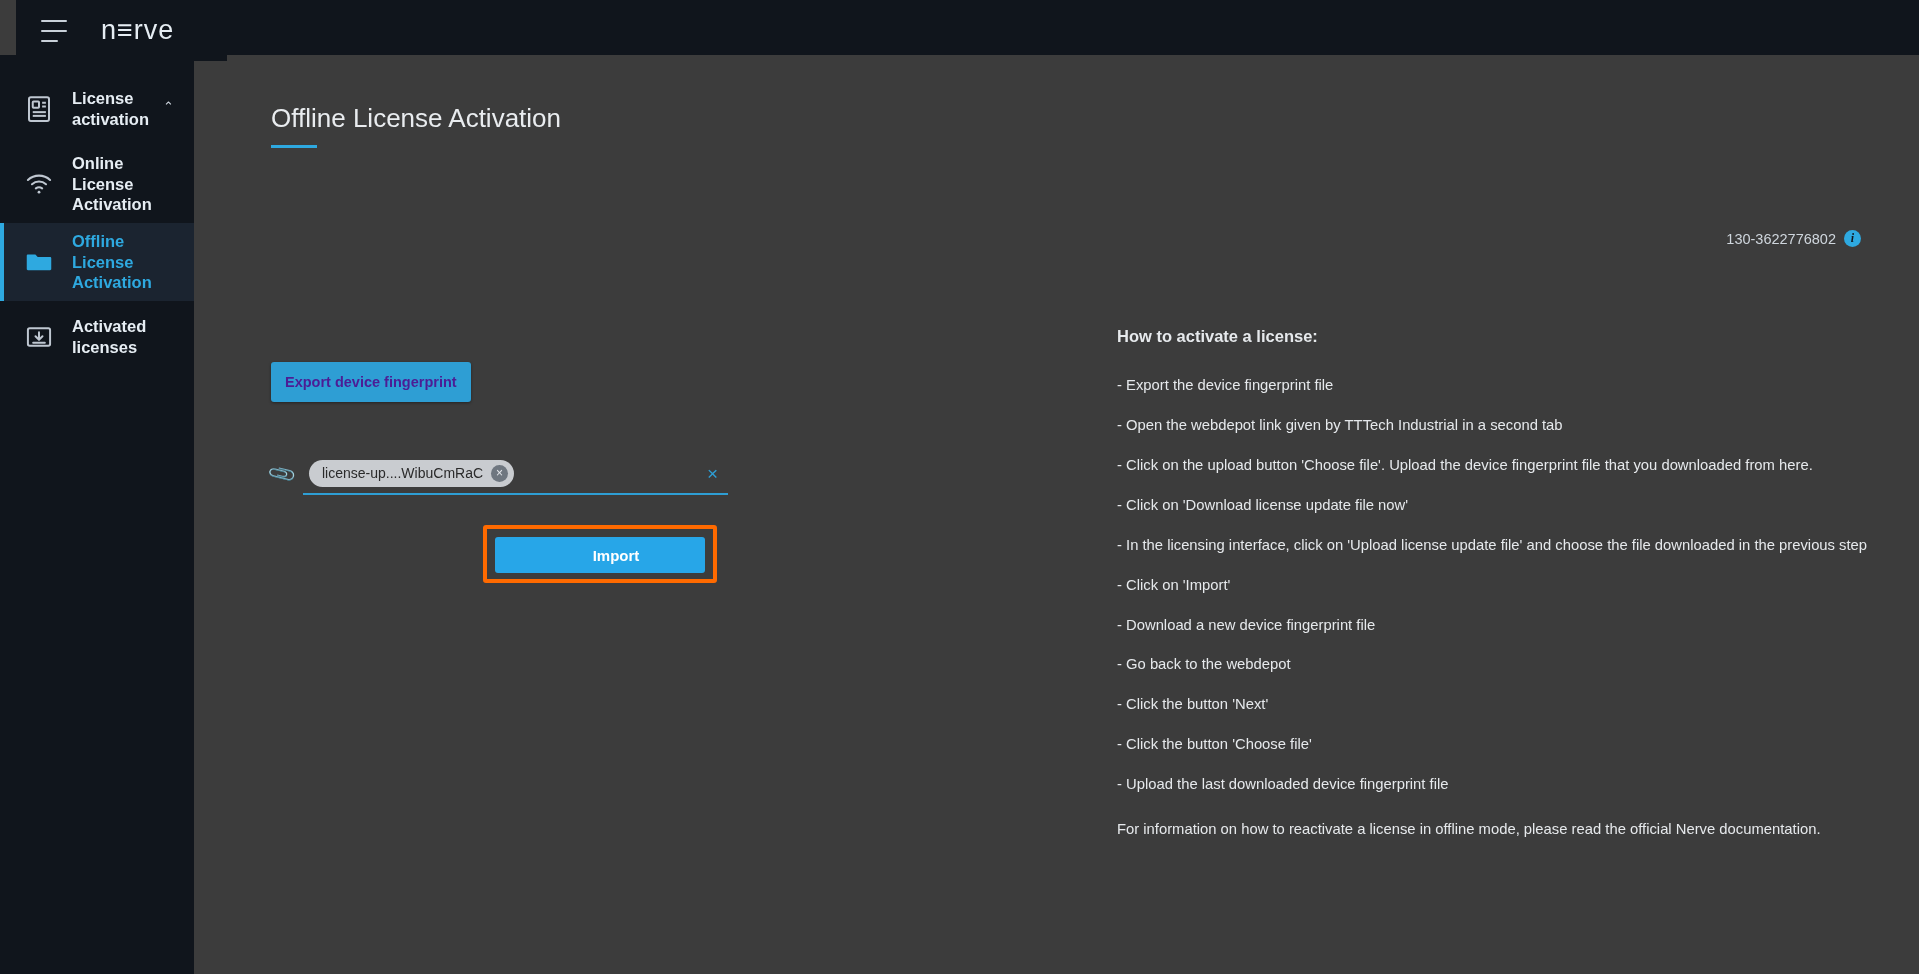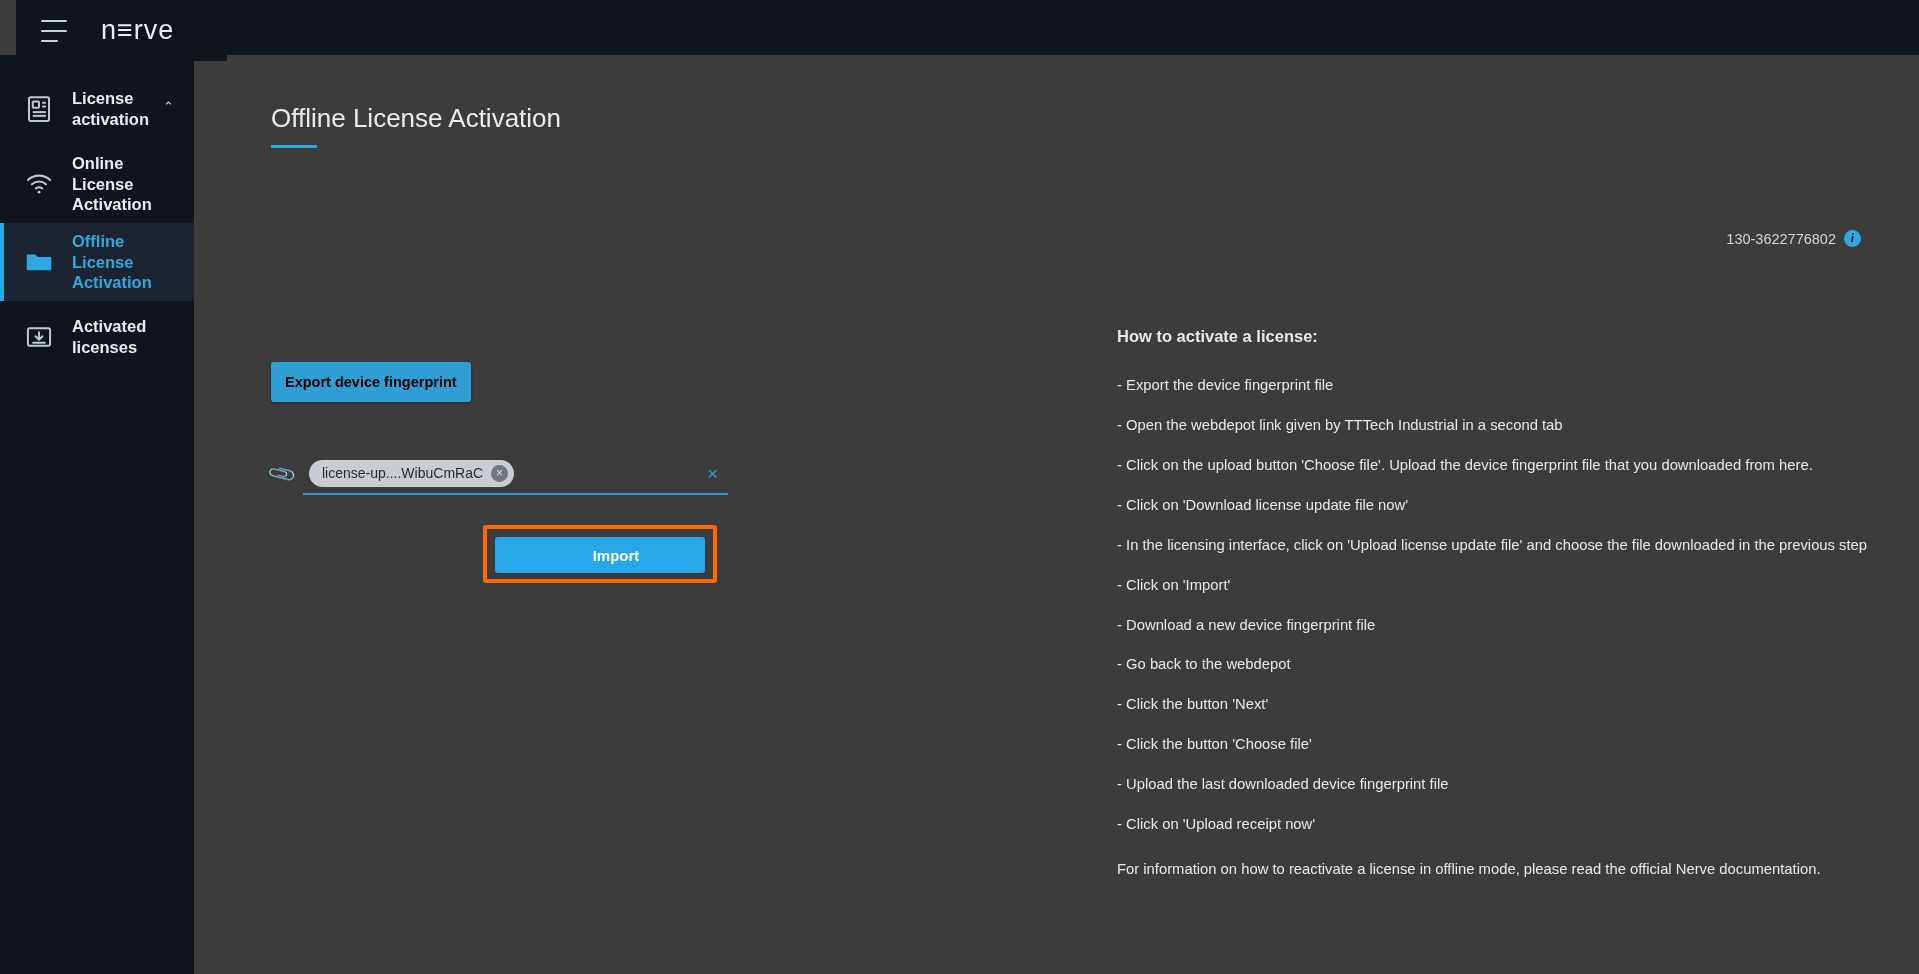--- a/index.html
+++ b/index.html
@@ -161,21 +161,21 @@
   }
 
   
   .btn-export {
     position: absolute;
     top: 307px;
     left: 44px;
     min-width: 186px;
     height: 40px;
     background: #2e9ed4;
-    color: #000000;
+    color: #4c1d95;
     font-size: 14.5px;
     font-weight: bold;
     border: none;
     border-radius: 3px;
     padding: 0 14px;
     cursor: pointer;
     box-shadow: 0 1px 3px rgba(0,0,0,.4);
   }
 
   
@@ -390,19 +390,18 @@
         <li>- Open the webdepot link given by TTTech Industrial in a second tab</li>
         <li>- Click on the upload button 'Choose file'. Upload the device fingerprint file that you downloaded from here.</li>
         <li>- Click on 'Download license update file now'</li>
         <li>- In the licensing interface, click on 'Upload license update file' and choose the file downloaded in the previous step</li>
         <li>- Click on 'Import'</li>
         <li>- Download a new device fingerprint file</li>
         <li>- Go back to the webdepot</li>
         <li>- Click the button 'Next'</li>
         <li>- Click the button 'Choose file'</li>
         <li>- Upload the last downloaded device fingerprint file</li>
-        <li>- Click on 'Upload receipt now'</li>
       </ul>
       <div class="footnote">For information on how to reactivate a license in offline mode, please read the official Nerve documentation.</div>
     </div>
 
   </div>
 </div>
 
 </body></html>

